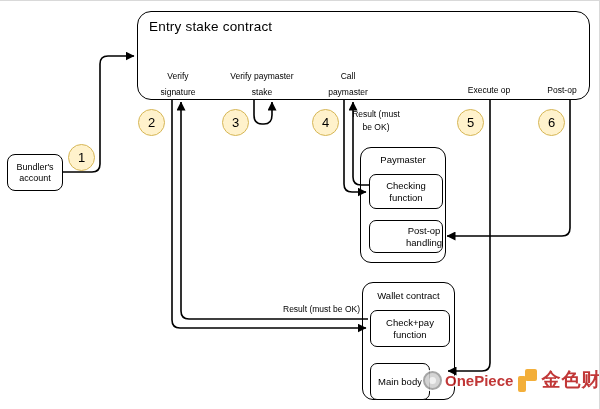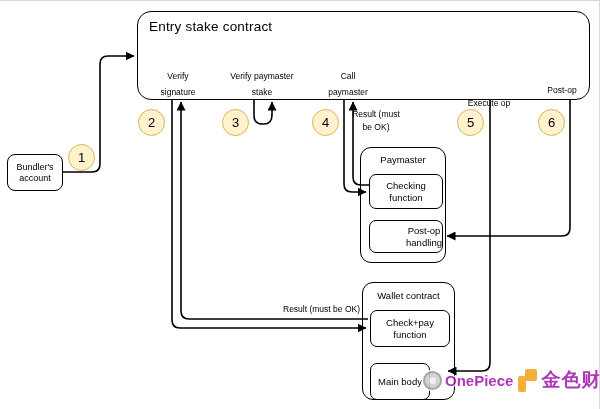--- a/index.html
+++ b/index.html
@@ -33,40 +33,40 @@
     background:#fff2cc;border:1.5px solid #d6b656;
     display:flex;align-items:center;justify-content:center;font-size:13px;}
   .edge-label{position:absolute;font-size:8.5px;line-height:13px;background:transparent;}
   .lbl-center{text-align:center;}
   .lbl-right{text-align:right;white-space:nowrap;}
   
   .watermark{position:absolute;left:423px;top:366px;display:flex;align-items:center;gap:3px;opacity:.88;}
   .wm-circle{width:19px;height:19px;border-radius:50%;background:#cfcfcf;border:2px solid #9a9a9a;
     box-shadow:0 0 0 1.5px #ffffff;position:relative;}
   .wm-circle:after{content:"";position:absolute;left:4px;top:4px;width:7px;height:7px;border-radius:50%;background:#efefef;}
-  .wm-text{color:#a21caf;font-weight:bold;font-size:15px;white-space:nowrap;
+  .wm-text{color:#b91c1c;font-weight:bold;font-size:15px;white-space:nowrap;
     text-shadow:-1px -1px 0 #fff,1px -1px 0 #fff,-1px 1px 0 #fff,1px 1px 0 #fff;}
   .wm-cn{font-size:19px;letter-spacing:1px;margin-left:1px;}
   .wm-orange{position:relative;width:19px;height:23px;flex:0 0 auto;margin-left:2px;}
   .wm-orange .bar-h{position:absolute;right:0;top:0;width:12px;height:12px;background:#f2a51f;border-radius:2px;}
   .wm-orange .bar-v{position:absolute;left:0;bottom:0;width:8px;height:16px;background:#f2a51f;border-radius:2px;}
 </style>
 </head>
 <body>
 
 <div class="canvas">
 
   <div class="box entry rounded-lg">
     <div class="entry-title">Entry stake contract</div>
   </div>
 
   <div class="fn-label" style="left:153px;top:67px;width:50px;">Verify signature</div>
   <div class="fn-label" style="left:226px;top:67px;width:72px;">Verify paymaster stake</div>
   <div class="fn-label" style="left:324px;top:67px;width:48px;">Call paymaster</div>
-  <div class="fn-label" style="left:454px;top:94px;width:70px;white-space:nowrap;">Execute op</div>
+  <div class="fn-label" style="left:454px;top:81px;width:70px;white-space:nowrap;">Execute op</div>
   <div class="fn-label" style="left:532px;top:81px;width:60px;white-space:nowrap;">Post-op</div>
 
   <div class="box bundler">Bundler's account</div>
 
   <div class="box paymaster rounded-md">
     <div class="group-title" style="top:6px;">Paymaster</div>
     <div class="box inner rounded-sm pm-checking">Checking function</div>
     <div class="box inner rounded-sm pm-postop">Post-op handling</div>
   </div>
 

